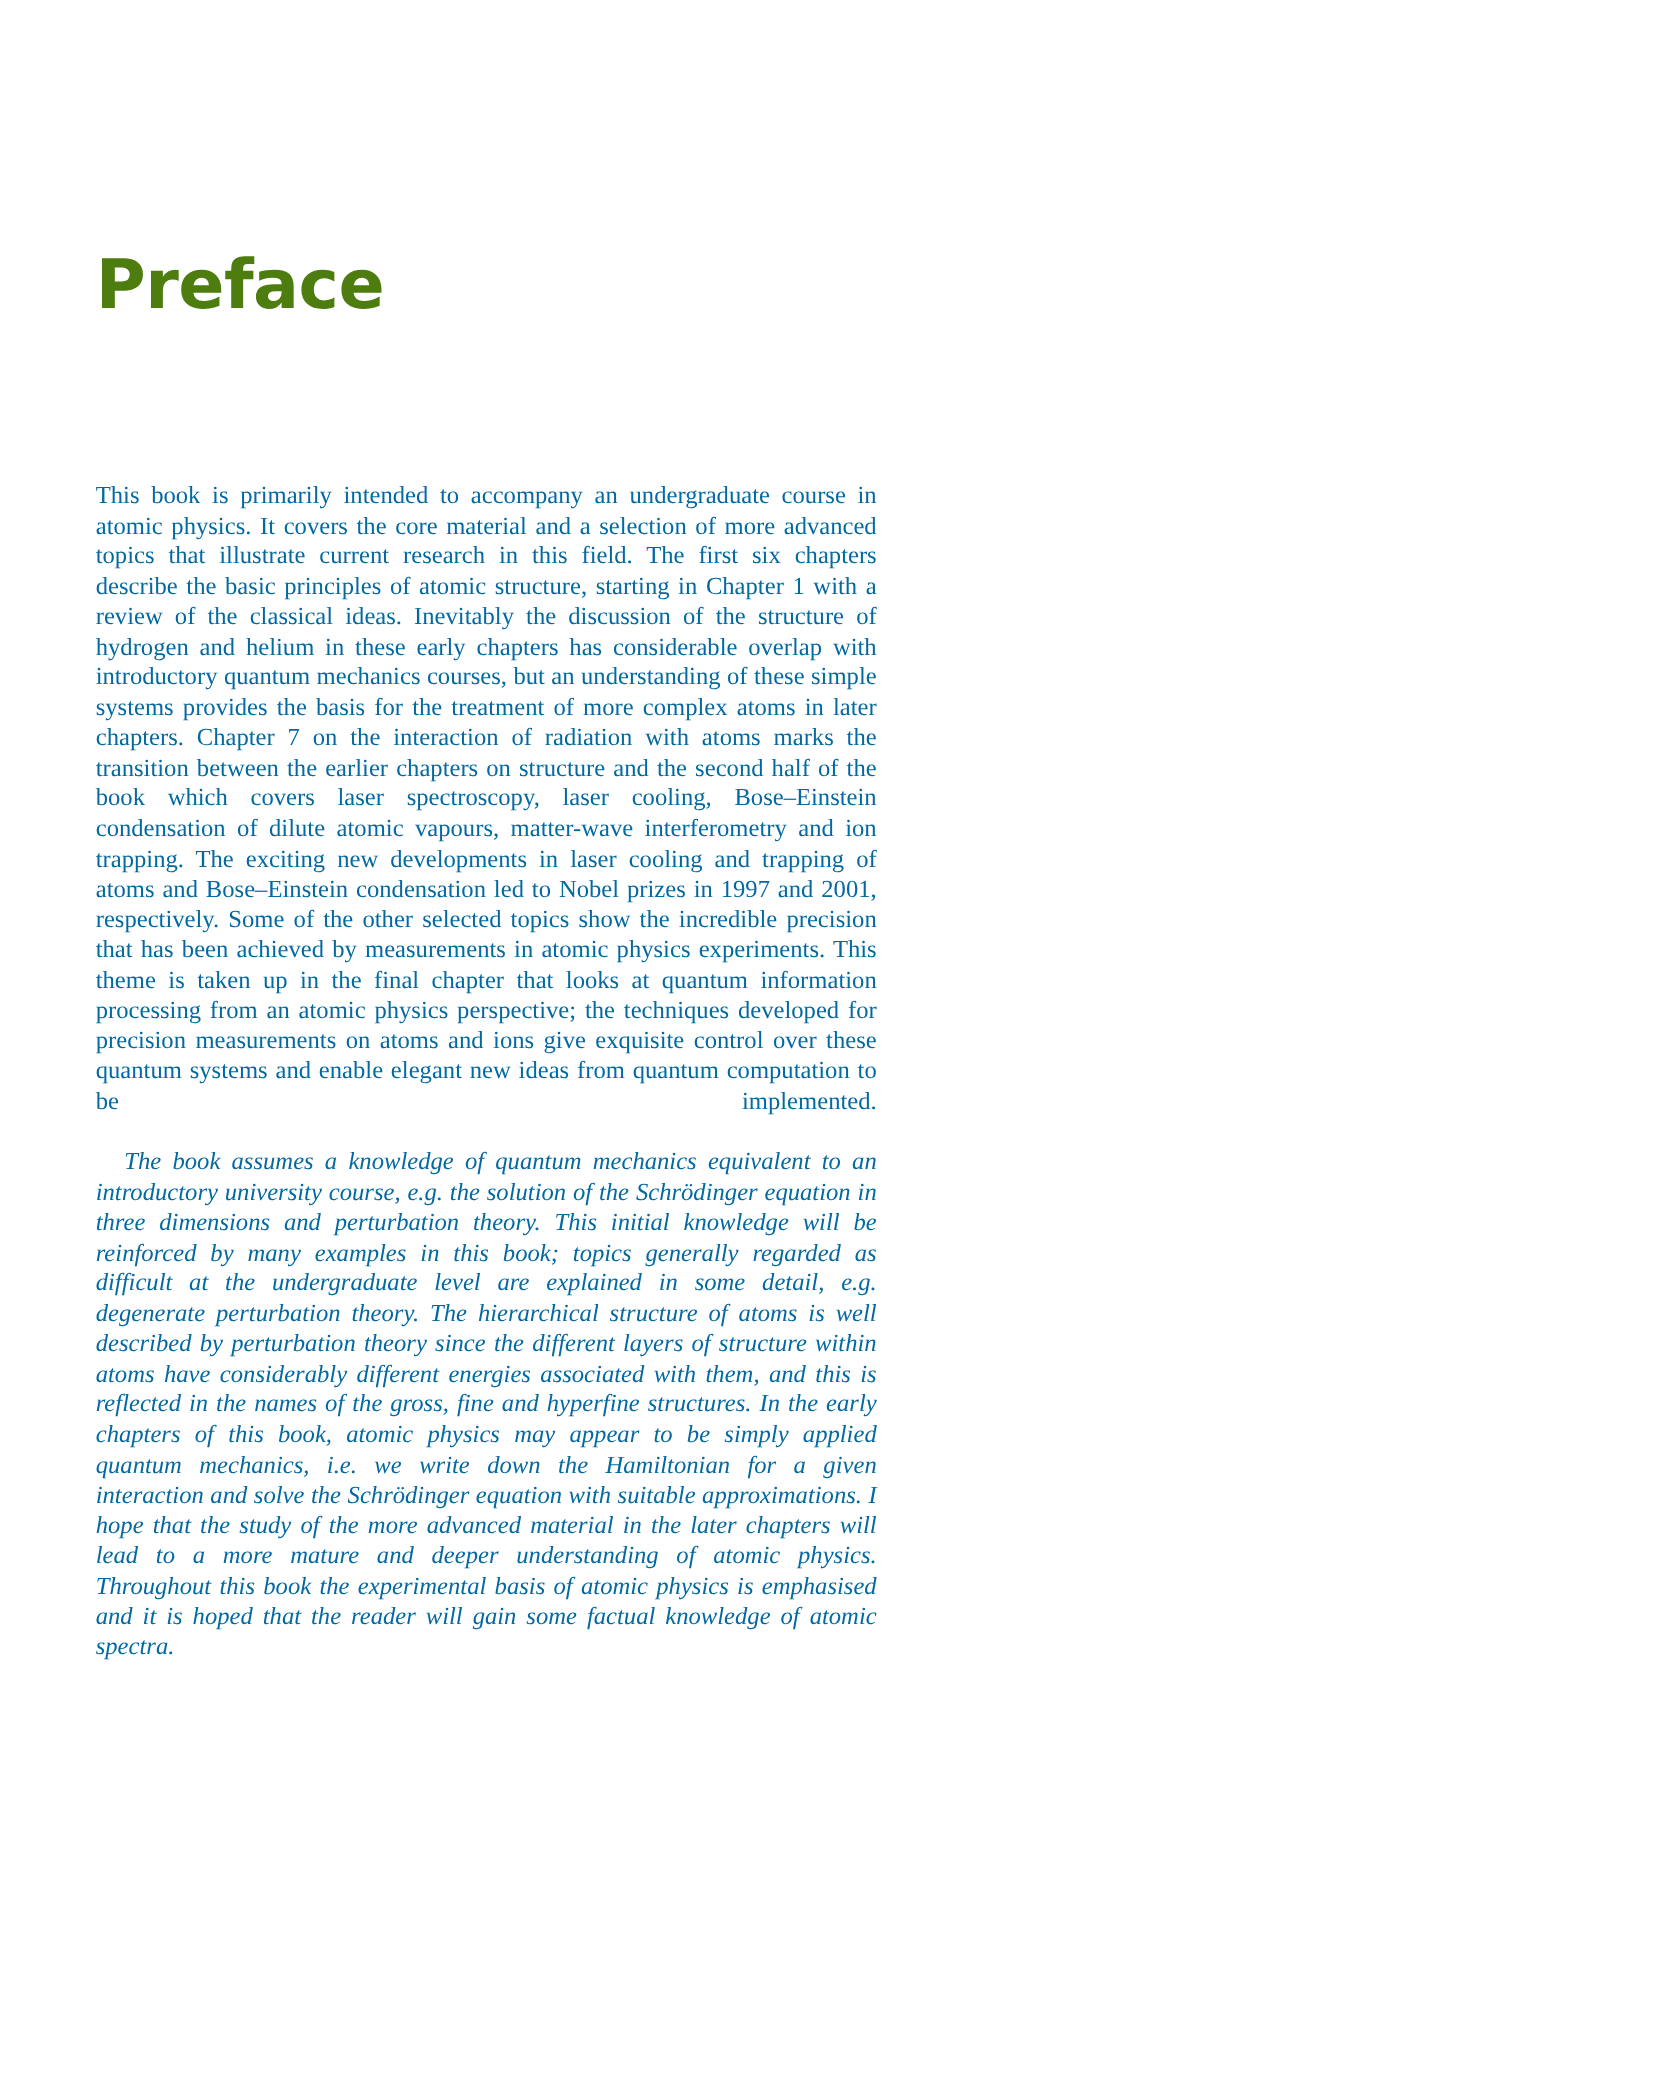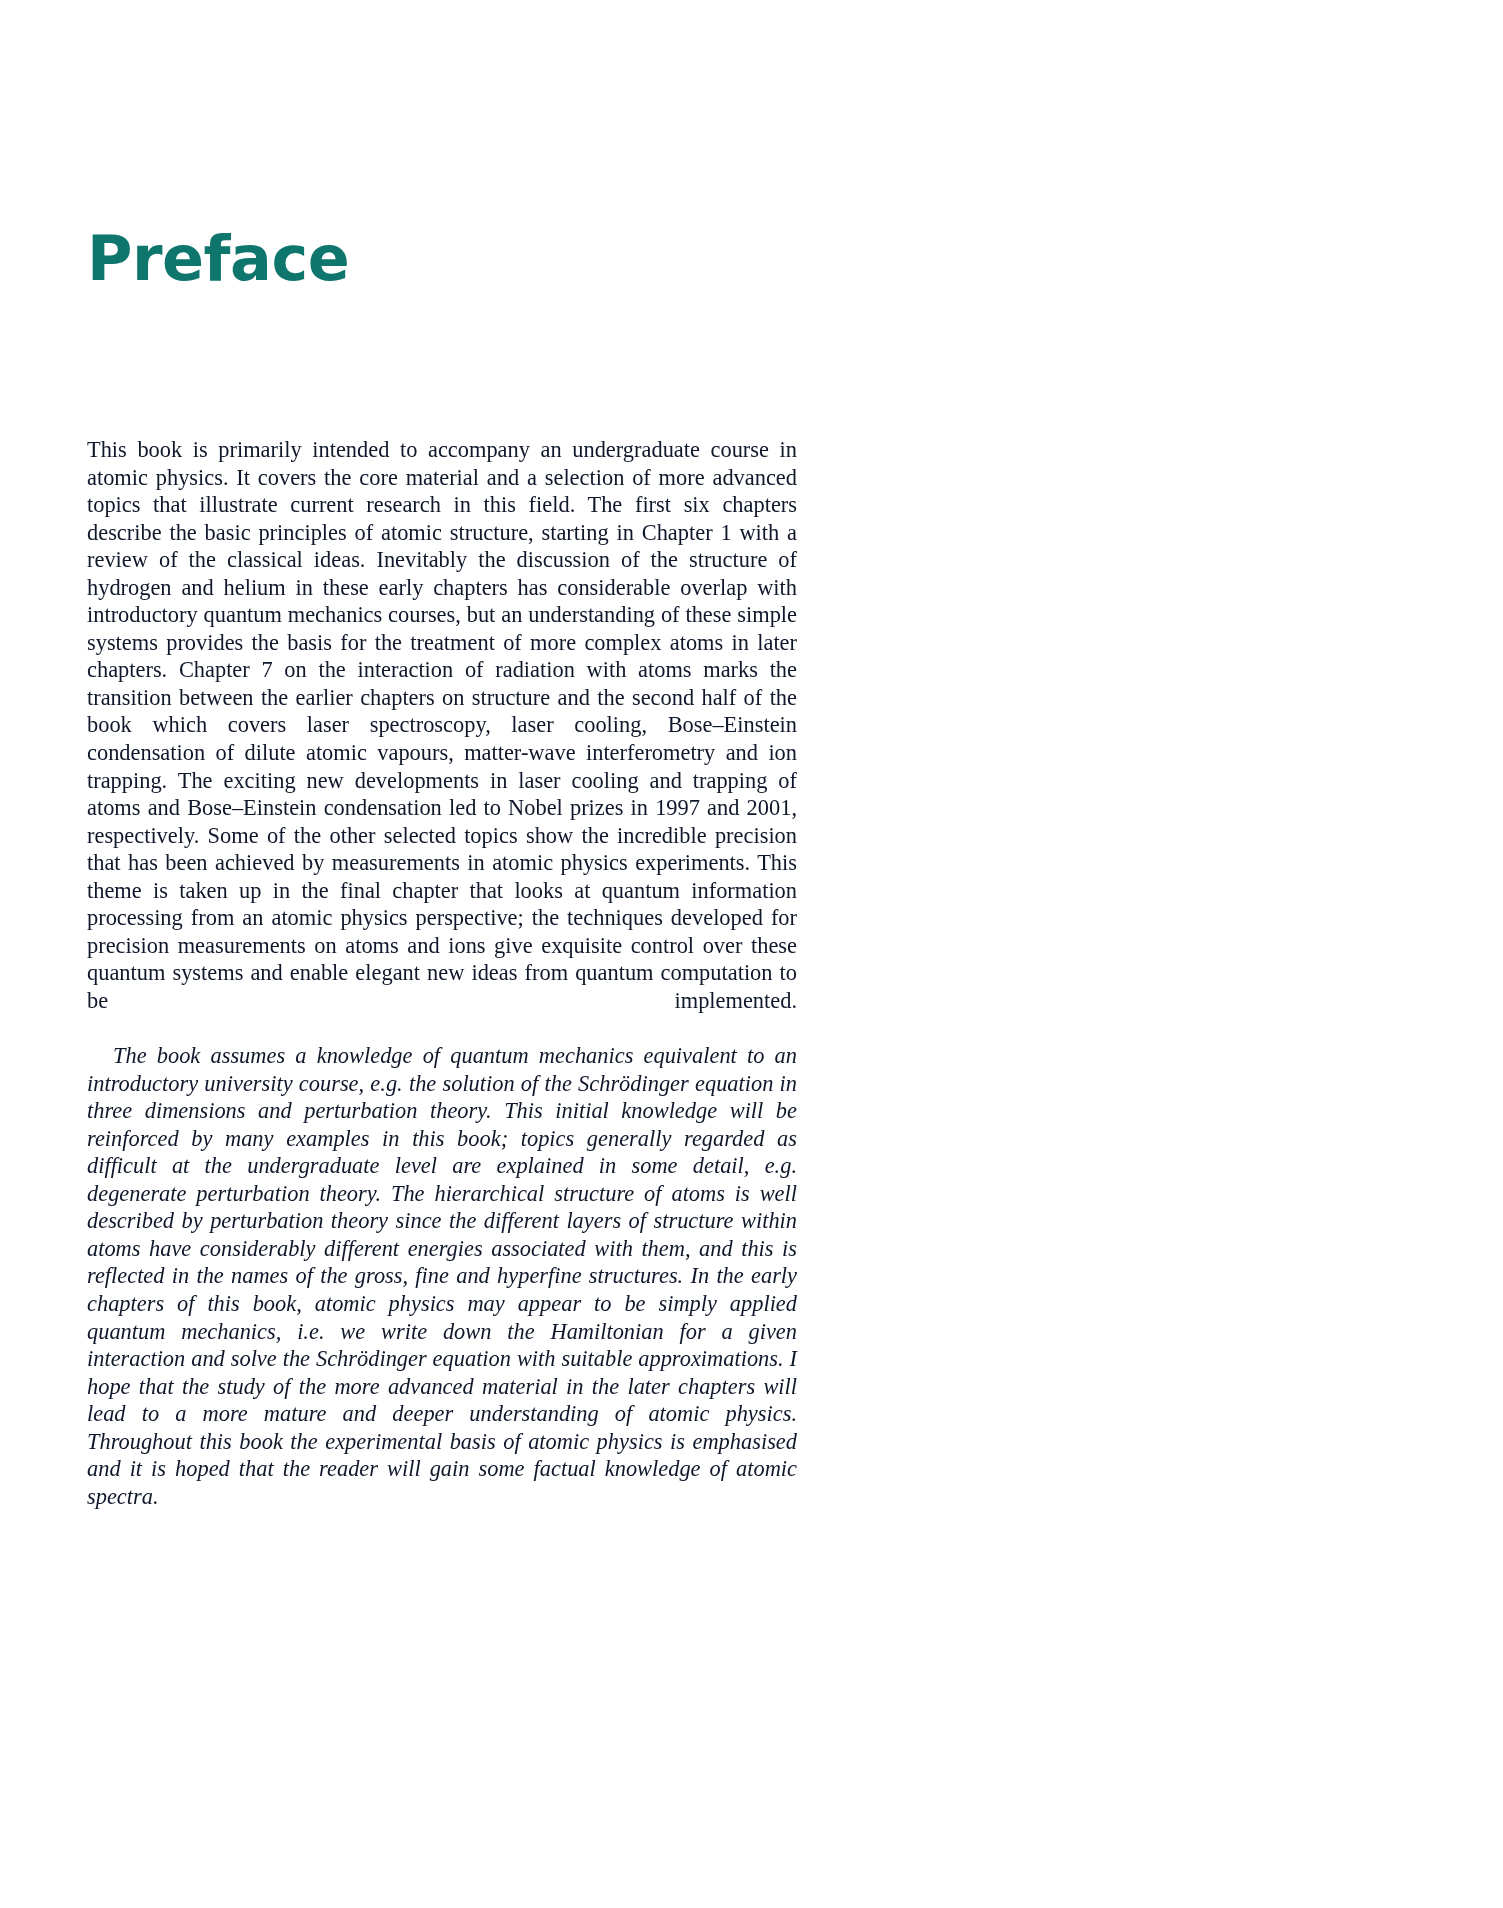--- a/index.html
+++ b/index.html
@@ -36,42 +36,42 @@
     top: 0;
     width: 710px;
   }
 
   .chapter-title {
     font-family: "DejaVu Sans", "Liberation Sans", sans-serif;
     font-weight: bold;
     font-size: 62px;
     line-height: 1.0;
     letter-spacing: -0.5px;
-    color: #0f766e;
+    color: #4d7c0f;
     position: absolute;
     left: 0;
     top: 228px;
     margin: 0;
     white-space: nowrap;
   }
 
   .body-copy {
     position: absolute;
     left: 0;
     top: 436px;
     width: 710px;
   }
 
   .para {
     margin: 0;
     font-size: 22.4px;
     line-height: 27.55px;
     text-align: justify;
     text-justify: inter-word;
-    color: #0f172a;
+    color: #0369a1;
     hyphens: manual;
     word-spacing: 0.01em;
   }
 
   .para.indent {
     text-indent: 26px;
     font-style: italic;
   }
 
   

